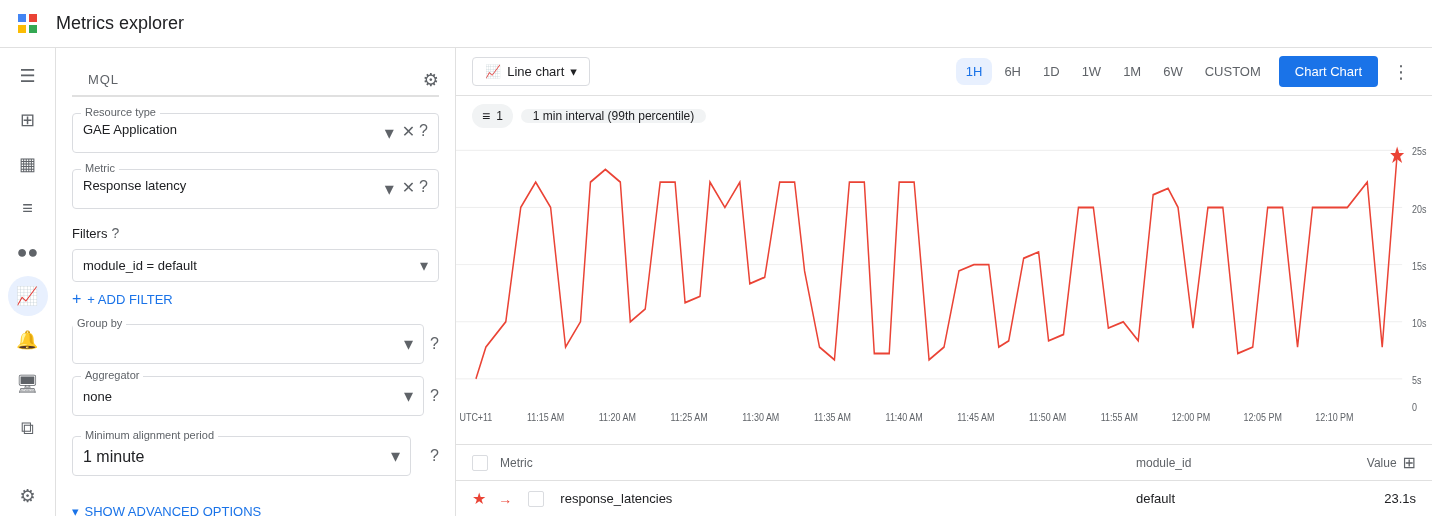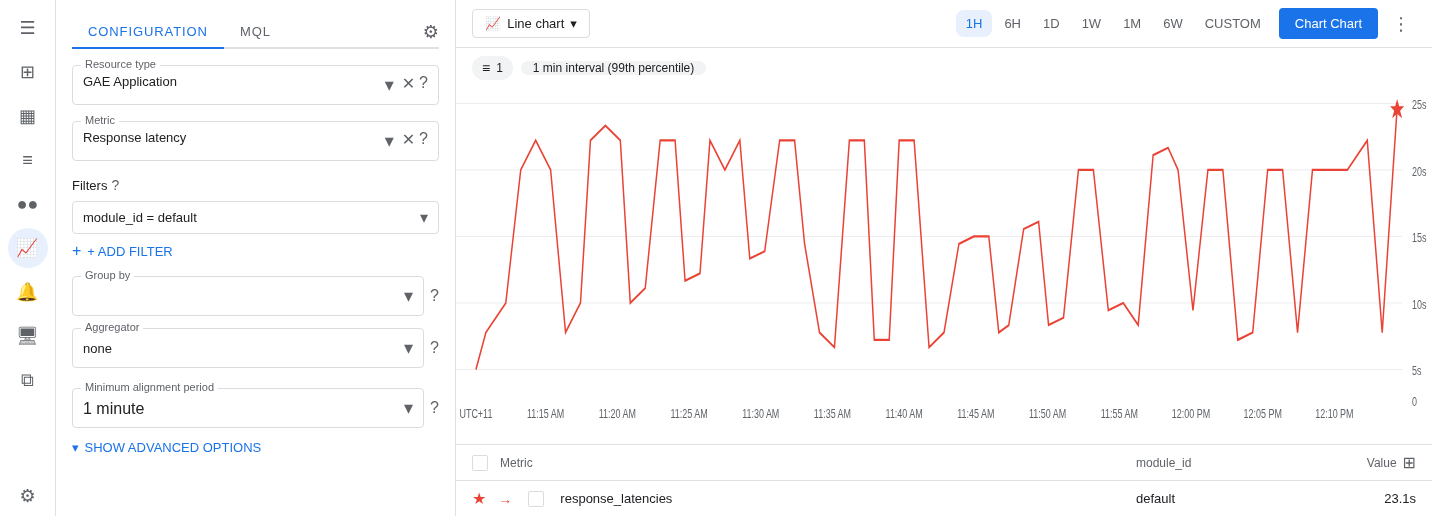--- a/index.html
+++ b/index.html
@@ -73,40 +73,50 @@
     .fieldset-border { border: 1px solid #dadce0; border-radius: 4px; padding: 8px 10px; position: relative; }
     .fieldset-legend { font-size: 11px; color: #5f6368; position: absolute; top: -8px; left: 8px; background: #fff; padding: 0 4px; }
     .fieldset-content { display: flex; align-items: flex-start; }
     .fieldset-content select { border: none; outline: none; flex: 1; font-size: 13px; background: transparent; color: #202124; appearance: none; cursor: pointer; }
   </style>
 </head>
 <body>
 
 <div style="display:flex; flex-direction:column; height:516px; overflow:hidden;">
 
+  <div class="app-bar">
+    <div class="app-logo">
+      <svg width="20" height="20" viewBox="0 0 20 20">
+          <rect width="8" height="8" fill="#4285f4"></rect>
+          <rect x="11" width="8" height="8" fill="#ea4335"></rect>
+          <rect y="11" width="8" height="8" fill="#fbbc04"></rect>
+          <rect x="11" y="11" width="8" height="8" fill="#34a853"></rect>
+        </svg>
+    </div>
+    <span style="font-size:18px; color:#202124;">Metrics explorer</span>
+  </div>
 
   <div class="main-layout">
 
     <div class="side-nav">
       <div class="side-nav-icon">☰</div>
       <div class="side-nav-icon">⊞</div>
       <div class="side-nav-icon">▦</div>
       <div class="side-nav-icon">≡</div>
       <div class="side-nav-icon">●●</div>
       <div class="side-nav-icon active">📈</div>
       <div class="side-nav-icon">🔔</div>
       <div class="side-nav-icon">🖥</div>
       <div class="side-nav-icon">⧉</div>
       <div class="side-nav-icon" style="margin-top:auto;">⚙</div>
     </div>
 
     <div class="left-panel">
 
       <div class="tabs">
-        <div class="tab active">CONFIGURATION</div>
         <div class="tab">MQL</div>
         <div class="tab-gear">⚙</div>
       </div>
 
       <div class="field-group">
         <div class="fieldset-border">
           <span class="fieldset-legend">Resource type</span>
           <div class="fieldset-content">
             <select>
               <option>GAE Application</option>
@@ -141,21 +151,21 @@
         <span style="color:#5f6368; font-size:16px;">▾</span>
       </div>
       <div class="add-filter">
         <span class="add-filter-icon">+</span>
         <span>+ ADD FILTER</span>
       </div>
 
 
       <div style="display:flex; align-items:center; gap:6px; margin-bottom:12px;">
         <div class="fieldset-border" style="flex:1; padding:8px 10px 8px 10px;">
-          <span class="fieldset-legend" style="font-size:11px;color:#5f6368;position:absolute;top:-8px;left:8px;background:#fff;padding:0 4px;">Group by</span>
+          <span class="fieldset-legend" style="font-size:11px;color:#5f6368;position:absolute;top:-8px;left:0;background:#fff;padding:0 4px;">Group by</span>
           <div style="display:flex; align-items:center;">
             <select style="border:none;outline:none;flex:1;font-size:13px;background:transparent;color:#202124;appearance:none;"></select>
             <span style="color:#5f6368; font-size:18px;">▾</span>
           </div>
         </div>
         <span style="color:#5f6368; font-size:16px; cursor:pointer;">?</span>
       </div>
 
       <div style="display:flex; align-items:center; gap:6px; margin-bottom:20px;">
         <div class="fieldset-border" style="flex:1; padding:8px 10px;">
@@ -163,21 +173,21 @@
           <div style="display:flex; align-items:center;">
             <select style="border:none;outline:none;flex:1;font-size:13px;background:transparent;color:#202124;appearance:none;">
               <option>none</option>
             </select>
             <span style="color:#5f6368; font-size:18px;">▾</span>
           </div>
         </div>
         <span style="color:#5f6368; font-size:16px; cursor:pointer;">?</span>
       </div>
 
-      <div style="display:flex; align-items:center; gap:6px; margin-bottom:12px;">
+      <div style="display:flex; align-items:center; gap:19px; margin-bottom:28px;">
         <div class="fieldset-border" style="flex:1; padding:8px 10px;">
           <span class="fieldset-legend">Minimum alignment period</span>
           <div style="display:flex; align-items:center;">
             <select style="border:none;outline:none;flex:1;font-size:16px;background:transparent;color:#202124;appearance:none;">
               <option>1 minute</option>
             </select>
             <span style="color:#5f6368; font-size:18px;">▾</span>
           </div>
         </div>
         <span style="color:#5f6368; font-size:16px; cursor:pointer;">?</span>

